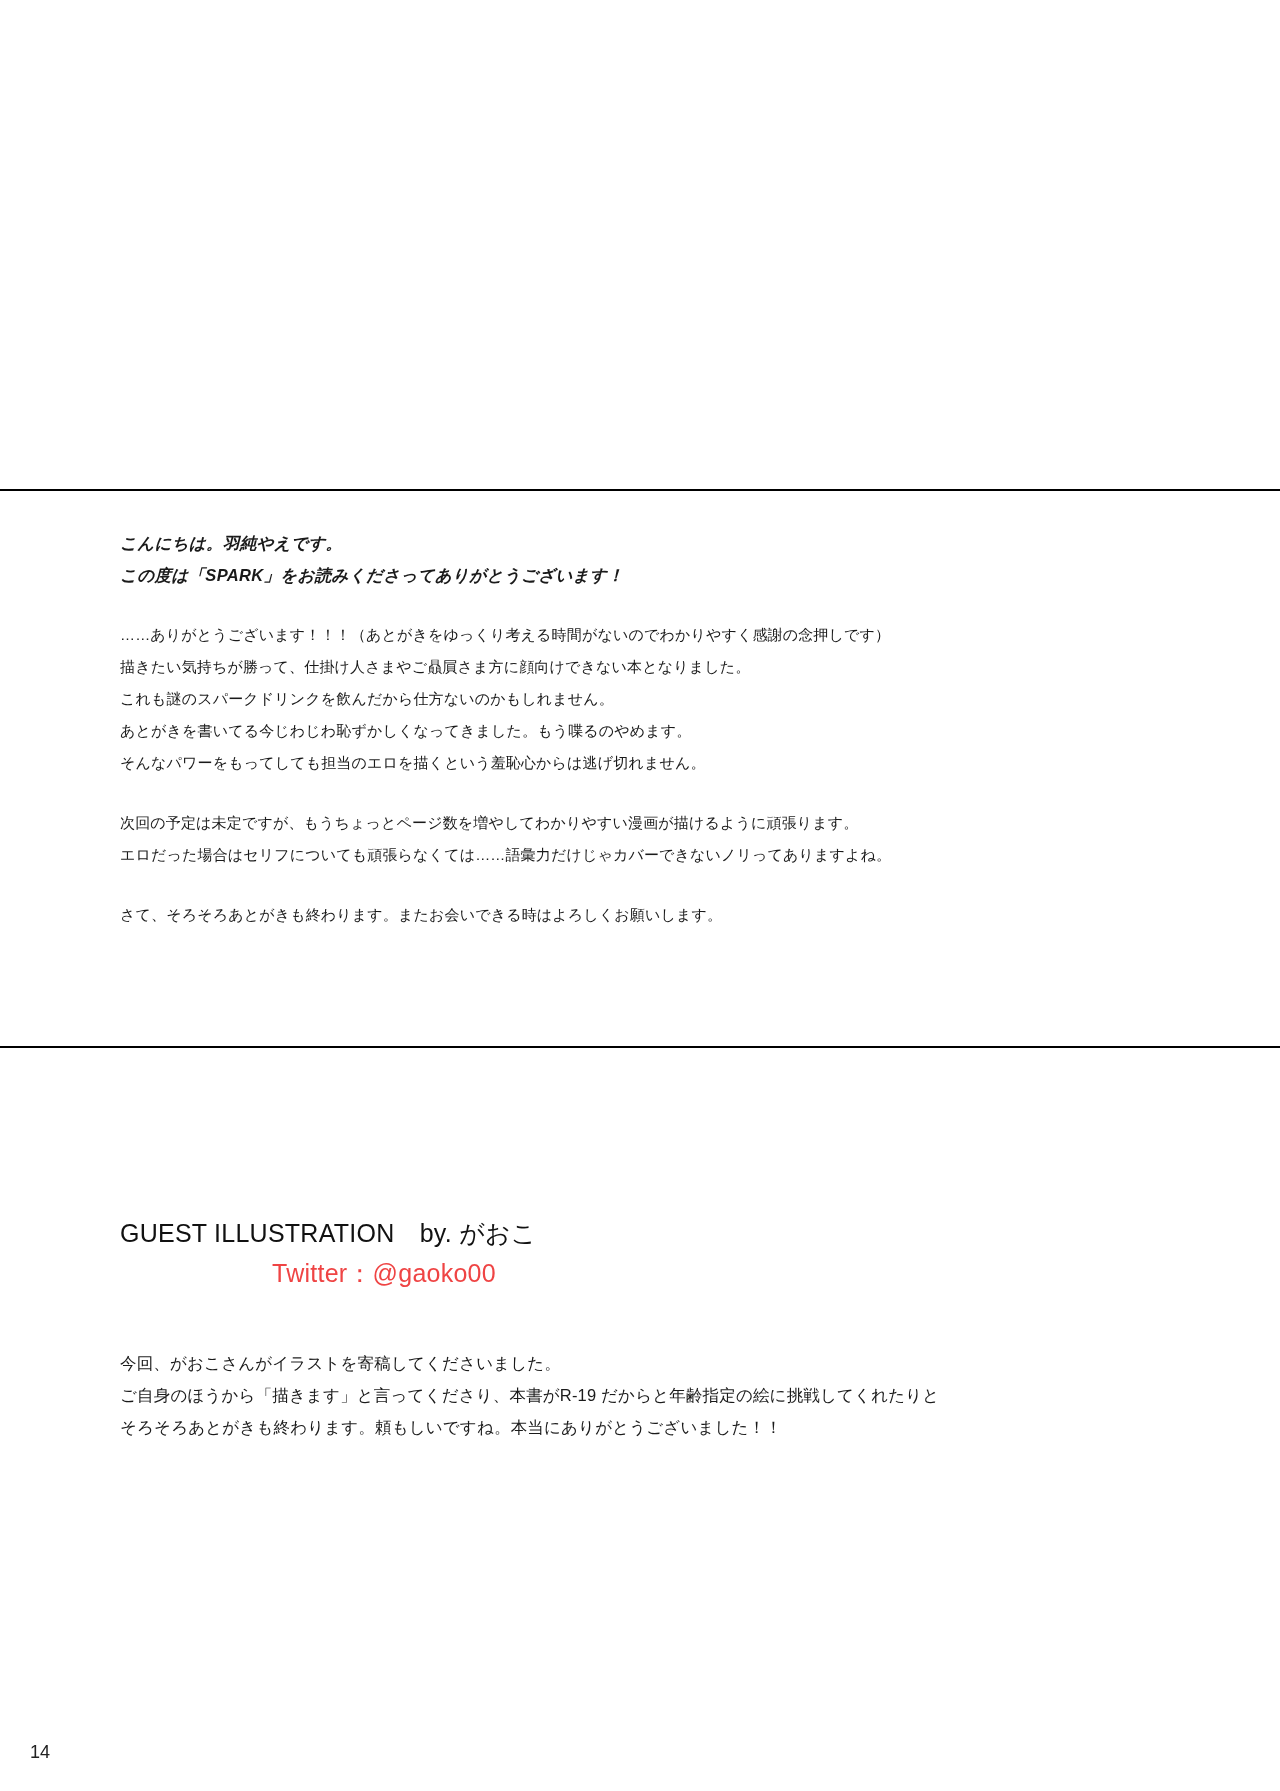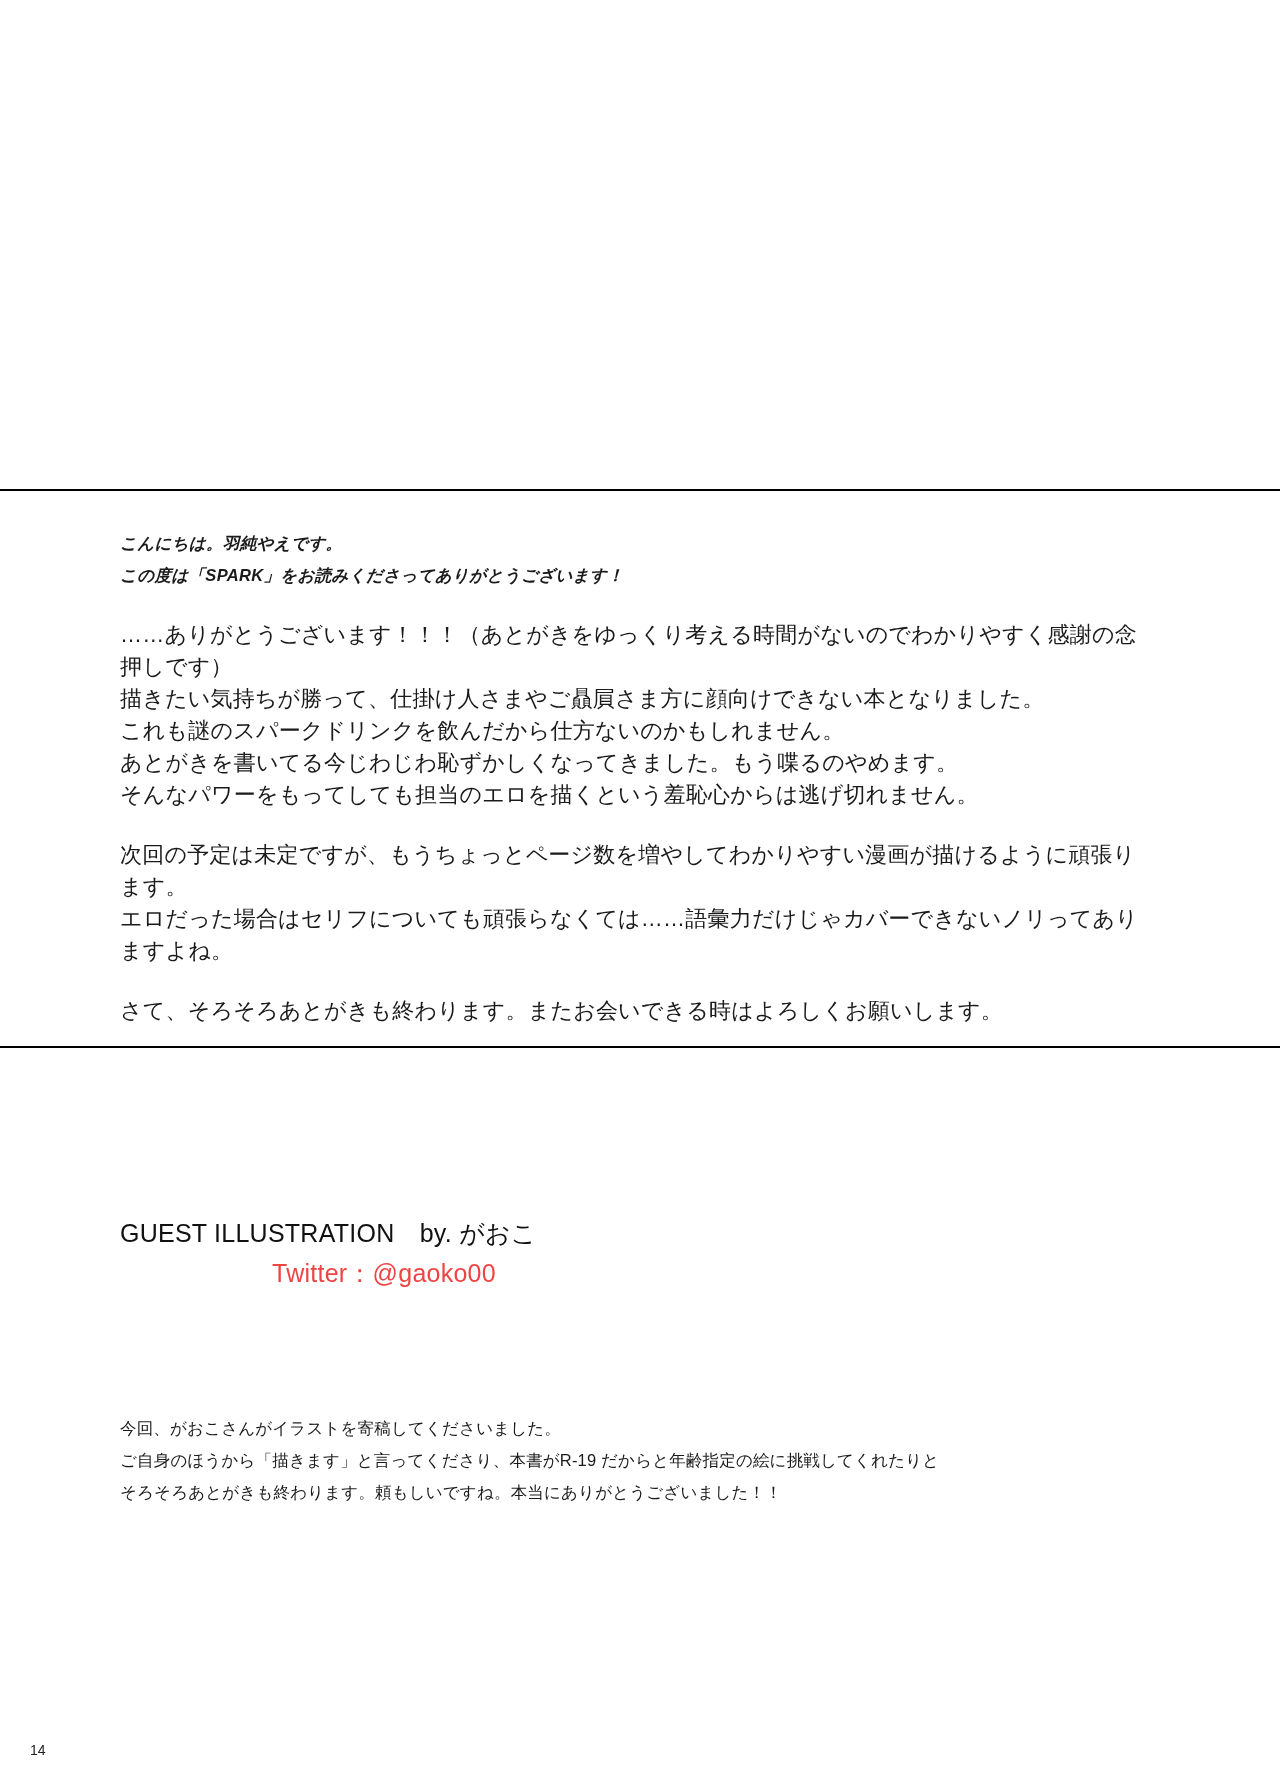--- a/index.html
+++ b/index.html
@@ -36,21 +36,21 @@
     width: 1020px;
   }
   .afterword .greeting {
     font-weight: bold;
     font-size: 16.5px;
     line-height: 32px;
     letter-spacing: 0.02em;
     font-style: italic;
   }
   .afterword .para {
-    font-size: 22px;
+    font-size: 15px;
     line-height: 32px;
     letter-spacing: 0.01em;
   }
   .gap-a { height: 28px; }
   .gap-b { height: 28px; }
   .gap-c { height: 28px; }
 
   .guest-block {
     position: absolute;
     left: 120px;
@@ -67,32 +67,32 @@
     font-size: 25px;
     line-height: 40px;
     letter-spacing: 0.01em;
     color: #ef4444;
     padding-left: 152px;
   }
 
   .guest-note {
     position: absolute;
     left: 120px;
-    top: 1412px;
+    top: 1347px;
     width: 1020px;
     font-size: 16.5px;
     line-height: 32px;
     letter-spacing: 0.01em;
   }
 
   .page-number {
     position: absolute;
     left: 30px;
     top: 1742px;
-    font-size: 14px;
+    font-size: 18px;
     color: #222222;
   }
 </style>
 </head>
 <body>
 
 <div class="page">
 
   <div class="rule rule-top"></div>
 

